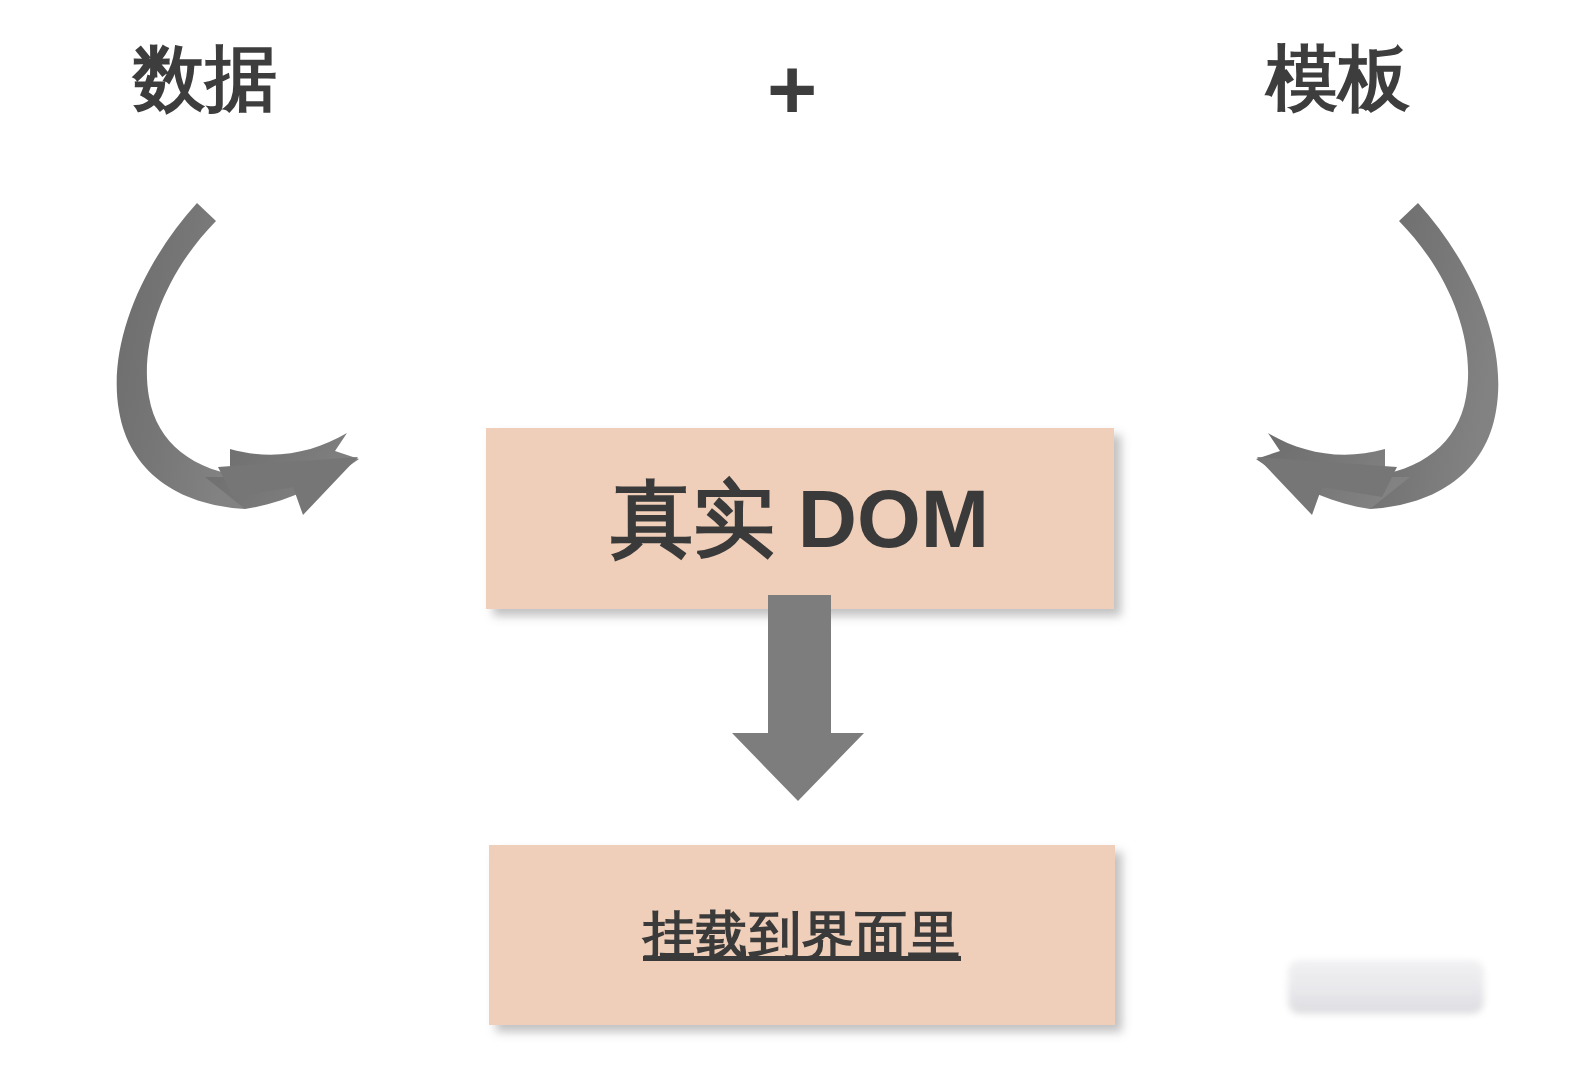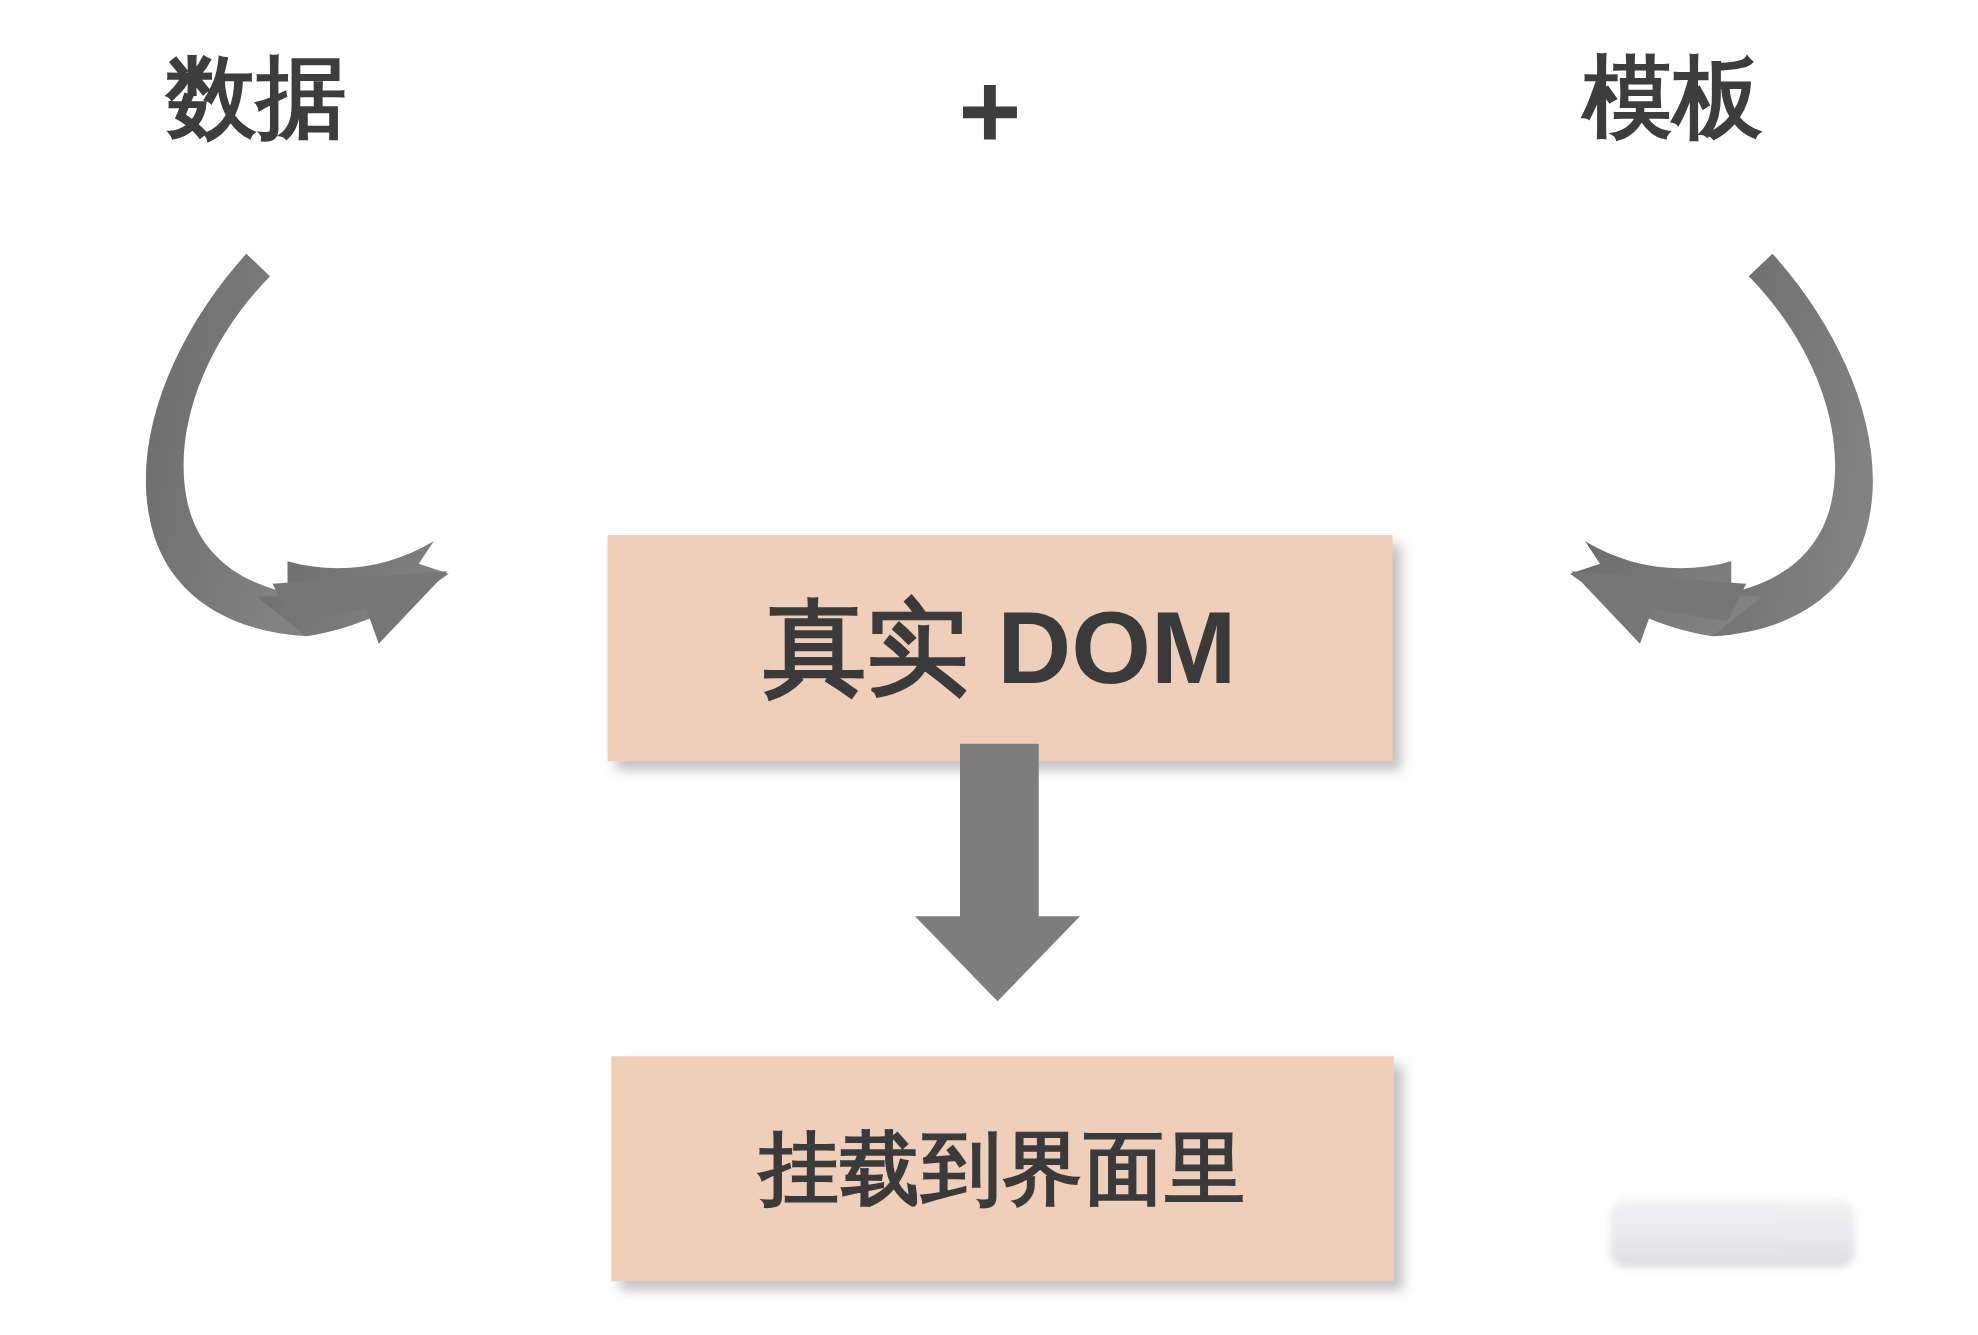--- a/index.html
+++ b/index.html
@@ -83,21 +83,21 @@
     margin-top: 36px;
   }
   #box-dom .box-text { font-size: 82px; }
 
   #box-mount {
     left: 489px;
     top: 845px;
     width: 626px;
     height: 180px;
   }
-  #box-mount .box-text { font-size: 64px; letter-spacing: 1px; }
+  #box-mount .box-text { font-size: 52px; letter-spacing: 1px; text-decoration: underline; }
 
   
   #watermark {
     position: absolute;
     left: 1288px;
     top: 960px;
     width: 196px;
     height: 54px;
     border-radius: 12px;
     background: linear-gradient(180deg,

